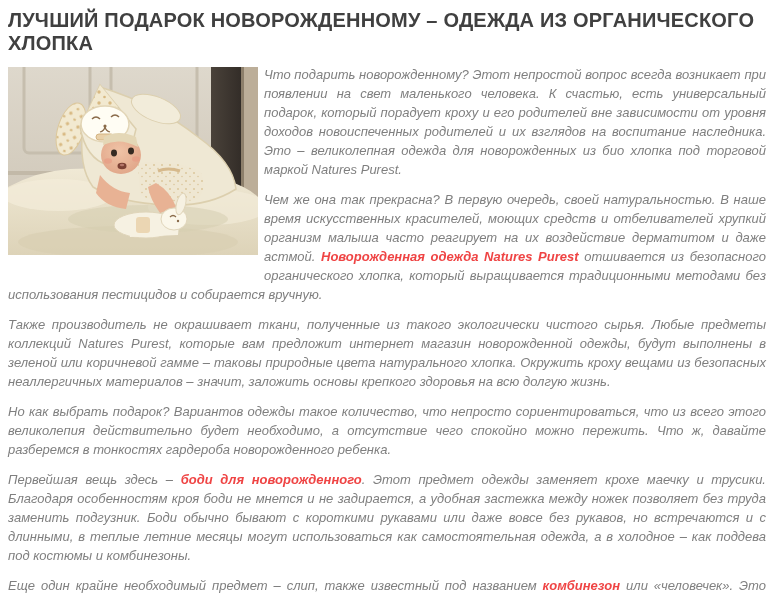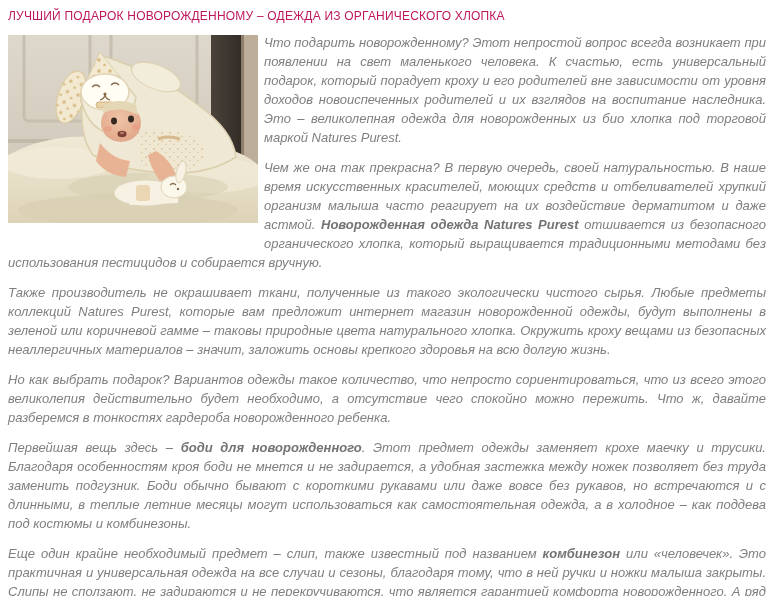--- a/index.html
+++ b/index.html
@@ -4,33 +4,33 @@
 <style>
   html,body{margin:0;padding:0;background:#ffffff;}
   body{
     width:774px;height:596px;overflow:hidden;
     font-family:"Liberation Sans",sans-serif;
     -webkit-font-smoothing:antialiased;
   }
   .page{padding:9px 8px 0 8px;}
   .page-title{
     margin:0 0 10px 0;
-    font-size:12px;
-    font-weight:400;
+    font-size:20px;
+    font-weight:700;
     letter-spacing:.2px;
-    color:#be185d;
+    color:#404040;
   }
   .article{
     font-size:13px;
     line-height:19px;
     color:#7f7f7f;
     text-align:justify;
   }
   .article p{margin:0 0 11px 0;font-style:italic;}
-  .article b{color:#737373;font-weight:bold;}
+  .article b{color:#ef4444;font-weight:bold;}
   .photo-figure{
     float:left;
     width:250px;height:188px;
     margin:2px 6px 30px 0;
     padding:0;border:0;
   }
   .photo-figure svg{display:block;}
 </style>
 </head>
 <body>

